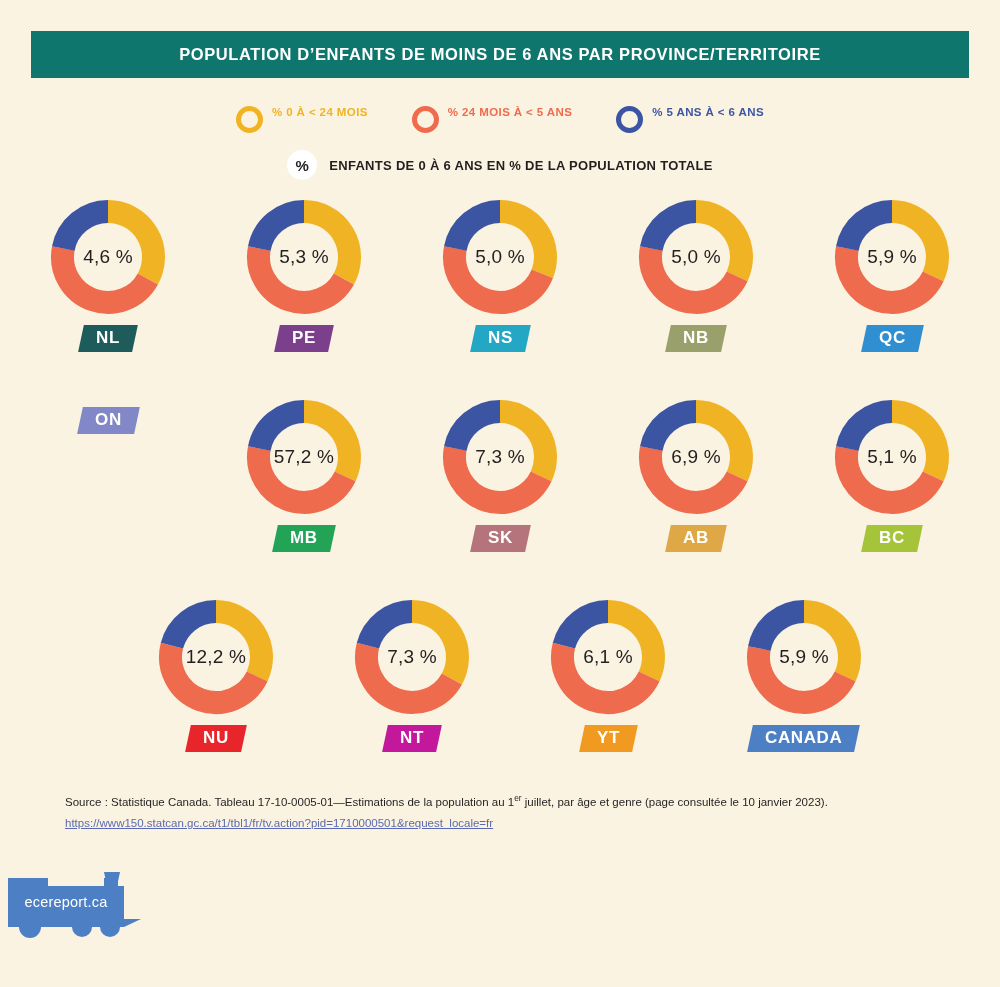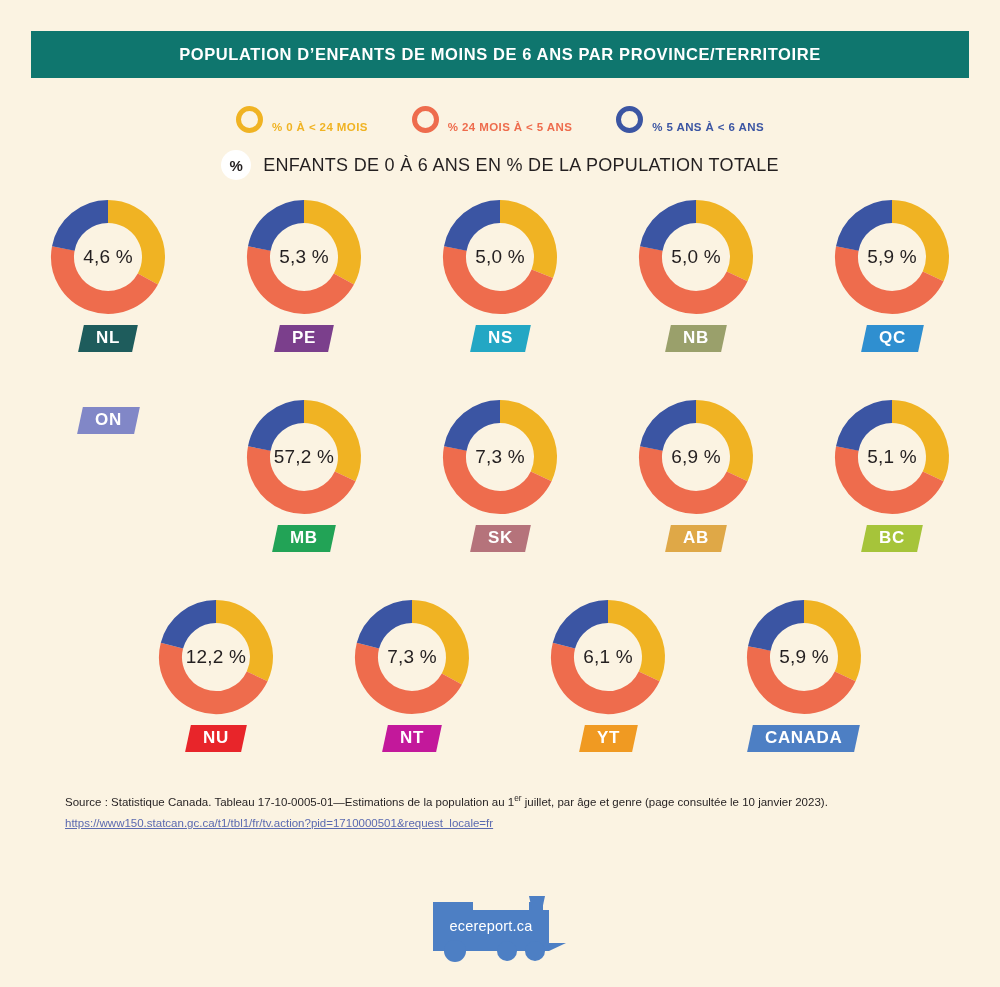--- a/index.html
+++ b/index.html
@@ -50,21 +50,21 @@
     top: 96px;
     width: 1000px;
     height: 46px;
     display: flex;
     align-items: center;
     justify-content: center;
     gap: 44px;
   }
   .legend-item {
     display: flex;
-    align-items: flex-end;
+    align-items: flex-start;
     gap: 9px;
   }
   .legend-ring {
     width: 27px;
     height: 27px;
     border-radius: 50%;
     border: 5px solid #000;
     box-sizing: border-box;
   }
   .legend-label {
@@ -91,22 +91,22 @@
     border-radius: 50%;
     background: #FFFFFF;
     display: flex;
     align-items: center;
     justify-content: center;
     font-size: 15px;
     font-weight: bold;
     color: #231F20;
   }
   .subtitle-text {
-    font-size: 18px;
-    font-weight: normal;
+    font-size: 13px;
+    font-weight: bold;
     color: #231F20;
     letter-spacing: 0.3px;
   }
 
   
   .rows {
     position: absolute;
     left: 0;
     top: 198px;
     width: 1000px;
@@ -184,24 +184,24 @@
     text-decoration: underline;
     line-height: 1.85;
     display: inline-block;
     font-family: "Liberation Sans", sans-serif;
   }
 
   
   .logo {
     position: absolute;
     left: 0;
-    top: 888px;
-    width: 1000px;
-    display: flex;
-    justify-content: center;
+    top: 864px;
+    width: 1000px;
+    display: flex;
+    justify-content: flex-start;
   }
   .logo-inner {
     position: relative;
     width: 150px;
     height: 78px;
   }
   .logo-text {
     position: absolute;
     left: 0;
     top: 30px;

